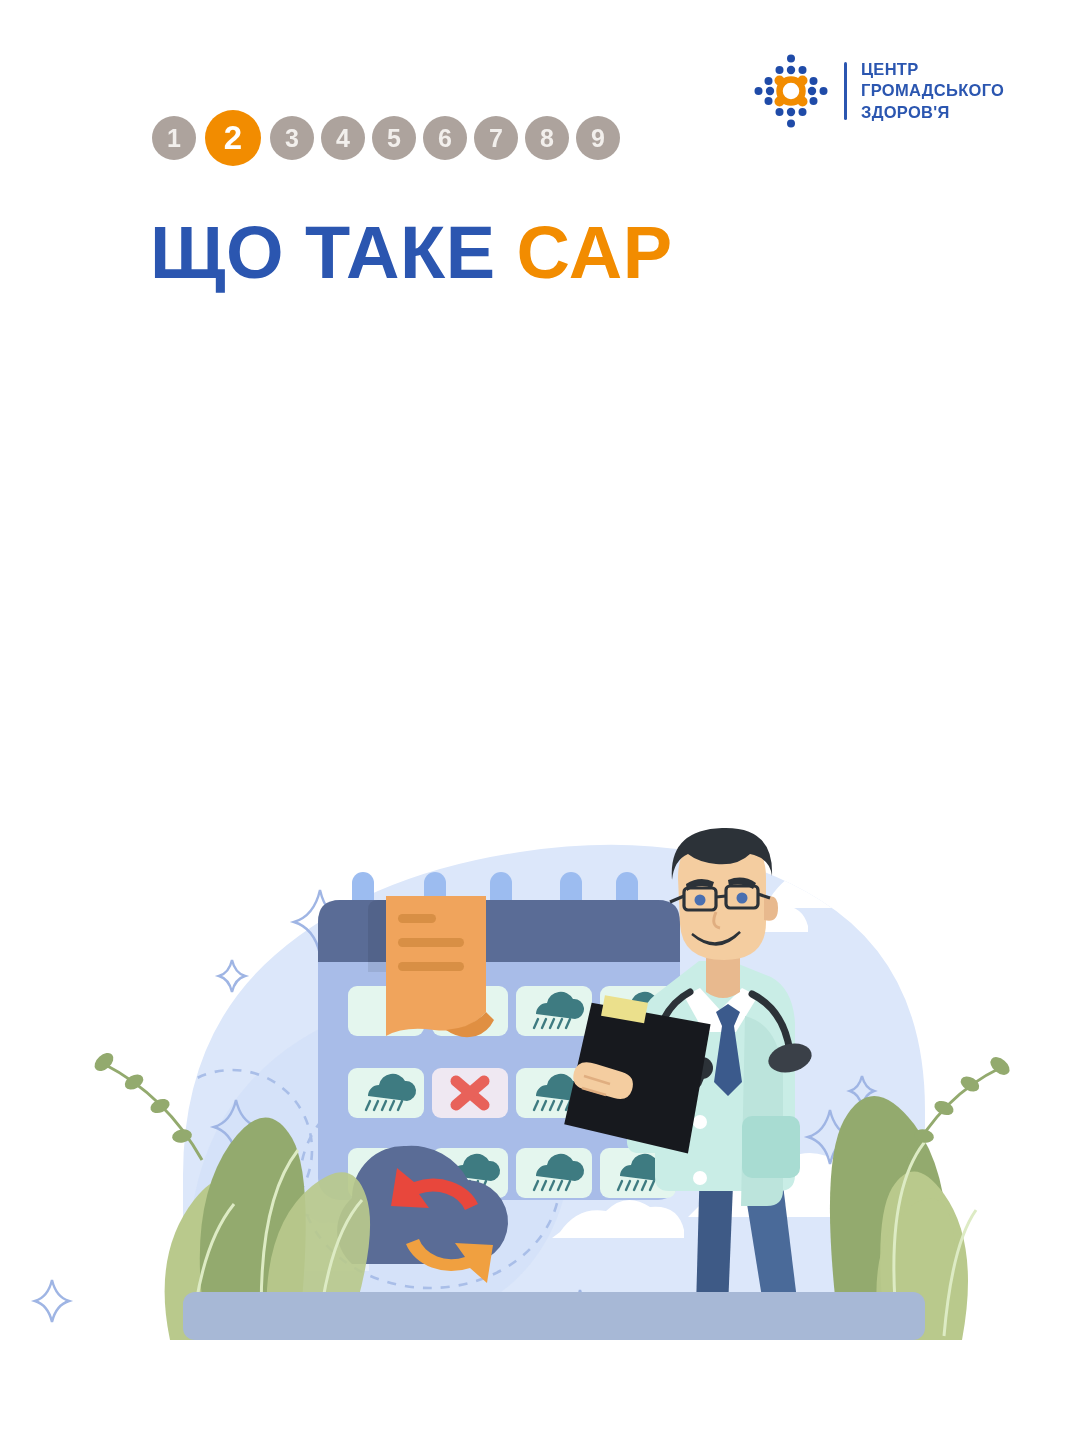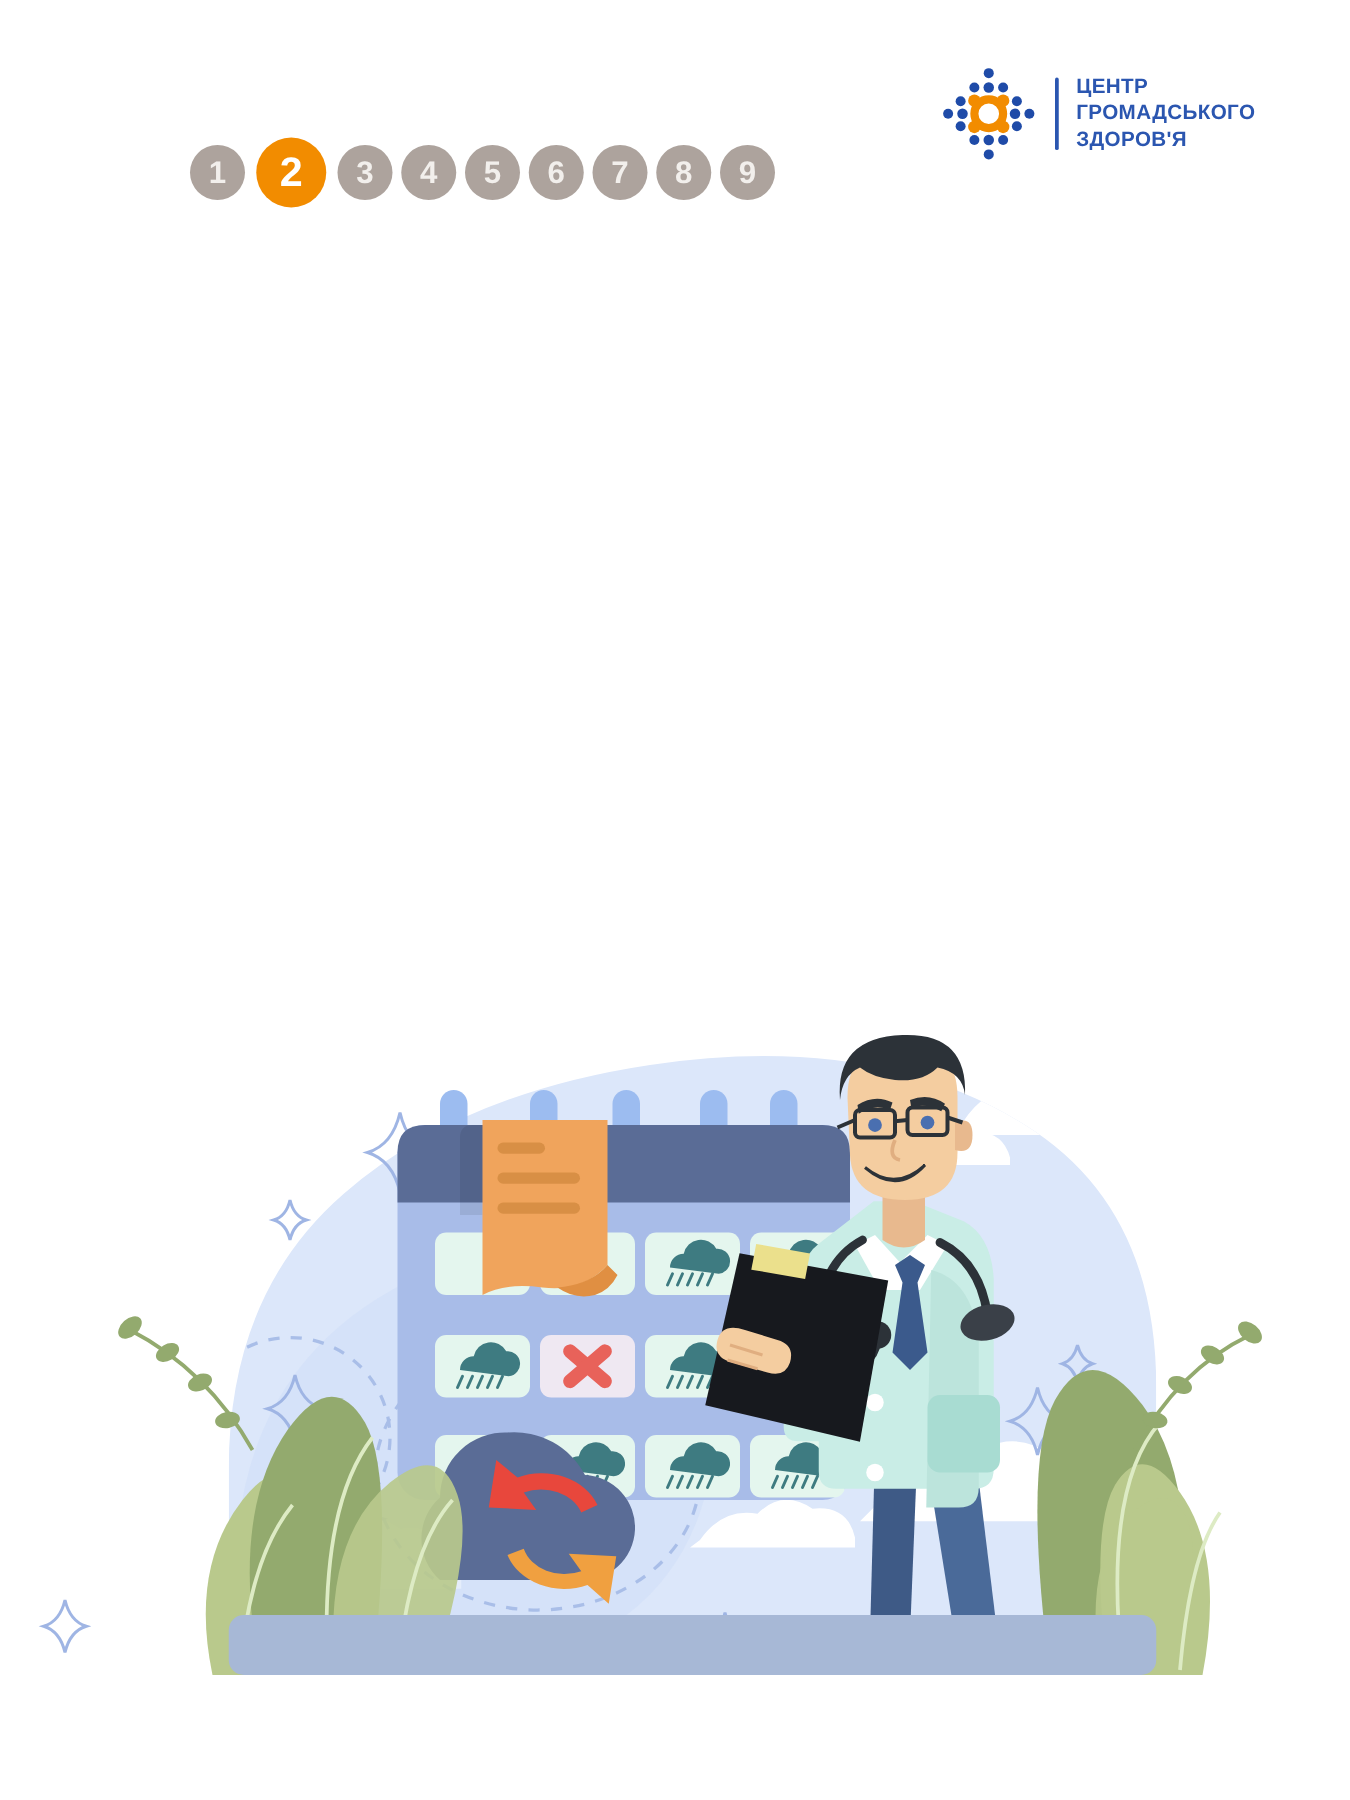--- a/index.html
+++ b/index.html
@@ -106,20 +106,21 @@
     <div class="step active">2</div>
     <div class="step">3</div>
     <div class="step">4</div>
     <div class="step">5</div>
     <div class="step">6</div>
     <div class="step">7</div>
     <div class="step">8</div>
     <div class="step">9</div>
   </div>
 
+  <div class="title"><span>ЩО ТАКЕ </span><span class="accent">САР</span></div>
 
 
   <div class="illus">
     <svg width="1080" height="580" viewBox="0 0 1080 580" xmlns="http://www.w3.org/2000/svg">
       <defs>
         <clipPath id="blobClip">
           <path d="M183 560 L183 395 Q183 255 275 175 Q367 95 520 72 Q700 45 820 120 Q925 185 925 330 L925 560 Z"></path>
         </clipPath>
         <clipPath id="calClip">
           <rect x="140" y="115" width="520" height="310" rx="22"></rect>

